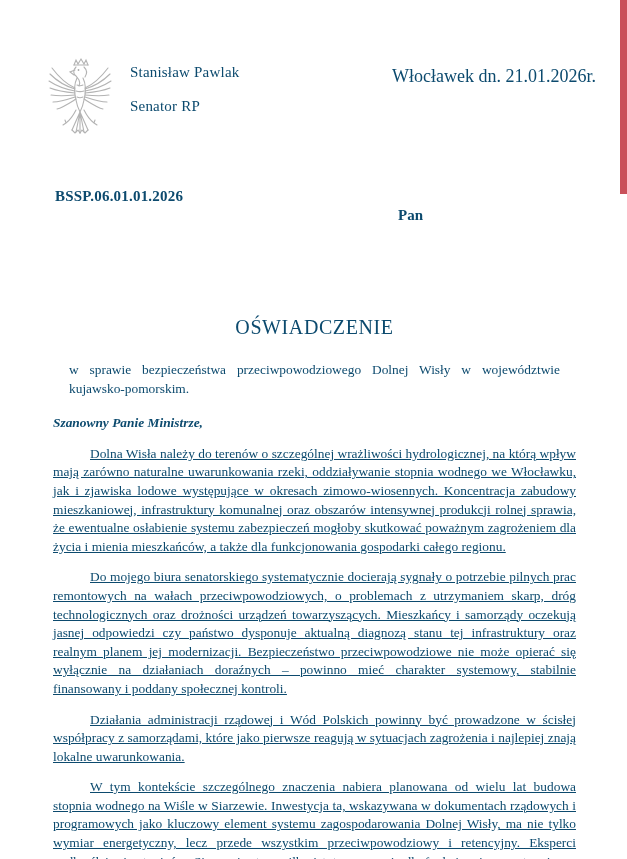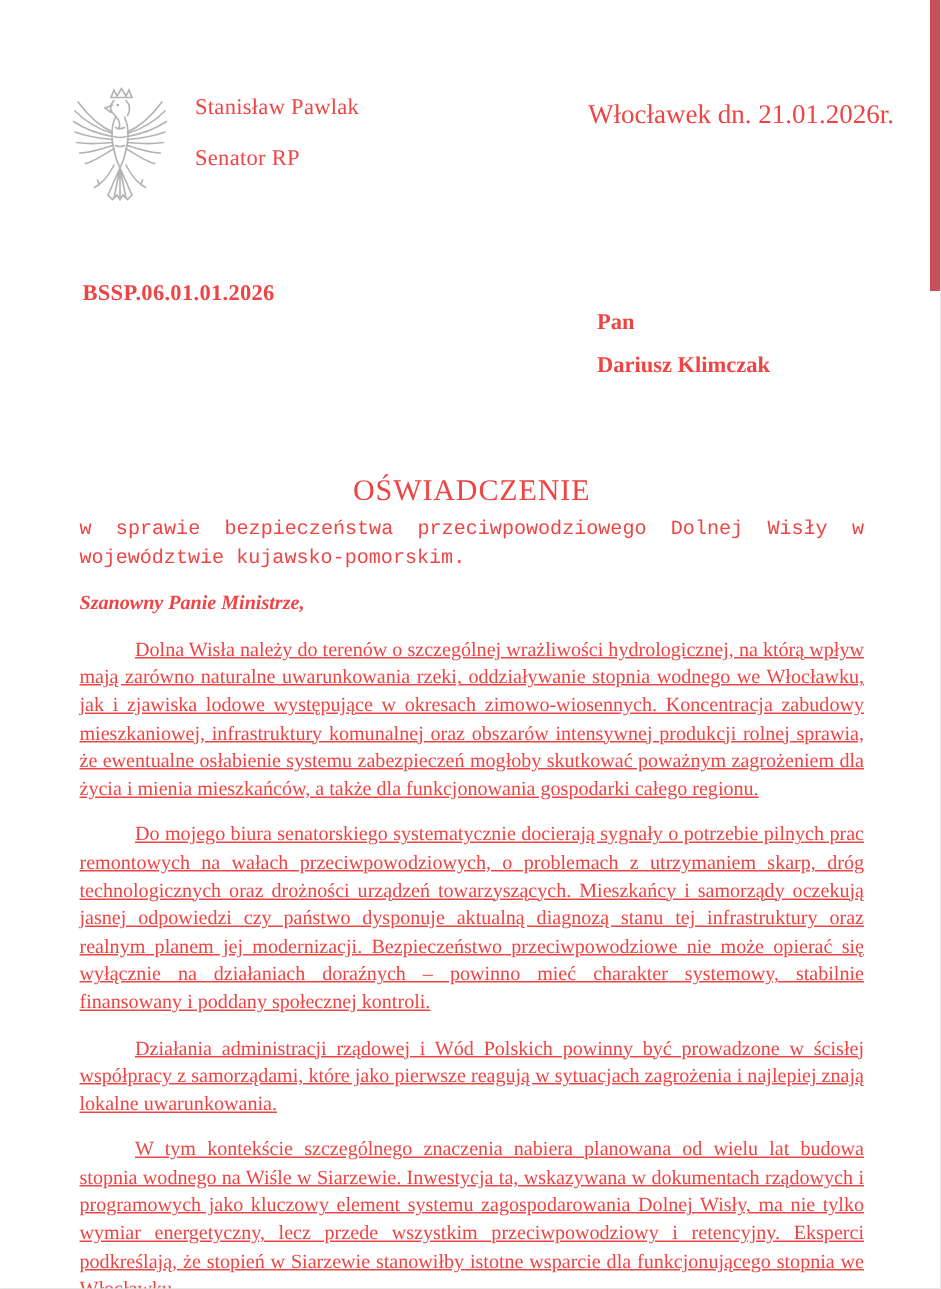--- a/index.html
+++ b/index.html
@@ -1,21 +1,21 @@
 <!DOCTYPE html>
 <html><head>
 <meta charset="utf-8">
 <style>
   html,body{margin:0;padding:0;background:#e8e8e8;}
   .page{
     position:relative;
     width:627px;height:859px;
     background:#ffffff;
     font-family:"Liberation Serif", serif;
-    color:#ef4444;
+    color:#0c4a6e;
     overflow:hidden;
     margin:0 auto;
     box-shadow:0 0 4px rgba(0,0,0,.25);
   }
   .red-stripe{
     position:absolute;top:0;right:0;
     width:7px;height:194px;
   }
   .emblem{
     position:absolute;left:48px;top:57px;
@@ -47,22 +47,21 @@
     position:absolute;left:53px;top:316px;width:523px;
     text-align:center;font-size:20px;font-weight:normal;
     letter-spacing:.6px;
   }
   .body-block{
     position:absolute;left:53px;top:345px;width:523px;
     font-size:13.4px;line-height:18.6px;
   }
   .subject{
     text-align:justify;
-    margin:0;
-    font-family:Liberation Mono, monospace;
+    margin:16px;
   }
   .salutation{
     margin:11px 0 0 0;
     font-weight:bold;font-style:italic;
   }
   .body-block p.para{
     margin:12px 0 0 0;
     text-indent:37px;
     text-align:justify;
     text-decoration:underline;
@@ -115,21 +114,20 @@
 
   <div class="sender-name">Stanisław Pawlak</div>
   <div class="sender-role">Senator RP</div>
 
   <div class="dateline">Włocławek dn. 21.01.2026r.</div>
 
   <div class="ref-number">BSSP.06.01.01.2026</div>
 
   <div class="addressee">
     <div>Pan</div>
-    <div>Dariusz Klimczak</div>
   </div>
 
   <div class="doc-title">OŚWIADCZENIE</div>
 
   <div class="body-block">
     <p class="subject">w sprawie bezpieczeństwa przeciwpowodziowego Dolnej Wisły w województwie kujawsko-pomorskim.</p>
     <p class="salutation">Szanowny Panie Ministrze,</p>
     <p class="para">Dolna Wisła należy do terenów o szczególnej wrażliwości hydrologicznej, na którą wpływ mają zarówno naturalne uwarunkowania rzeki, oddziaływanie stopnia wodnego we Włocławku, jak i zjawiska lodowe występujące w okresach zimowo-wiosennych. Koncentracja zabudowy mieszkaniowej, infrastruktury komunalnej oraz obszarów intensywnej produkcji rolnej sprawia, że ewentualne osłabienie systemu zabezpieczeń mogłoby skutkować poważnym zagrożeniem dla życia i mienia mieszkańców, a także dla funkcjonowania gospodarki całego regionu.</p>
     <p class="para">Do mojego biura senatorskiego systematycznie docierają sygnały o potrzebie pilnych prac remontowych na wałach przeciwpowodziowych, o problemach z utrzymaniem skarp, dróg technologicznych oraz drożności urządzeń towarzyszących. Mieszkańcy i samorządy oczekują jasnej odpowiedzi czy państwo dysponuje aktualną diagnozą stanu tej infrastruktury oraz realnym planem jej modernizacji. Bezpieczeństwo przeciwpowodziowe nie może opierać się wyłącznie na działaniach doraźnych – powinno mieć charakter systemowy, stabilnie finansowany i poddany społecznej kontroli.</p>
     <p class="para">Działania administracji rządowej i Wód Polskich powinny być prowadzone w ścisłej współpracy z samorządami, które jako pierwsze reagują w sytuacjach zagrożenia i najlepiej znają lokalne uwarunkowania.</p>

